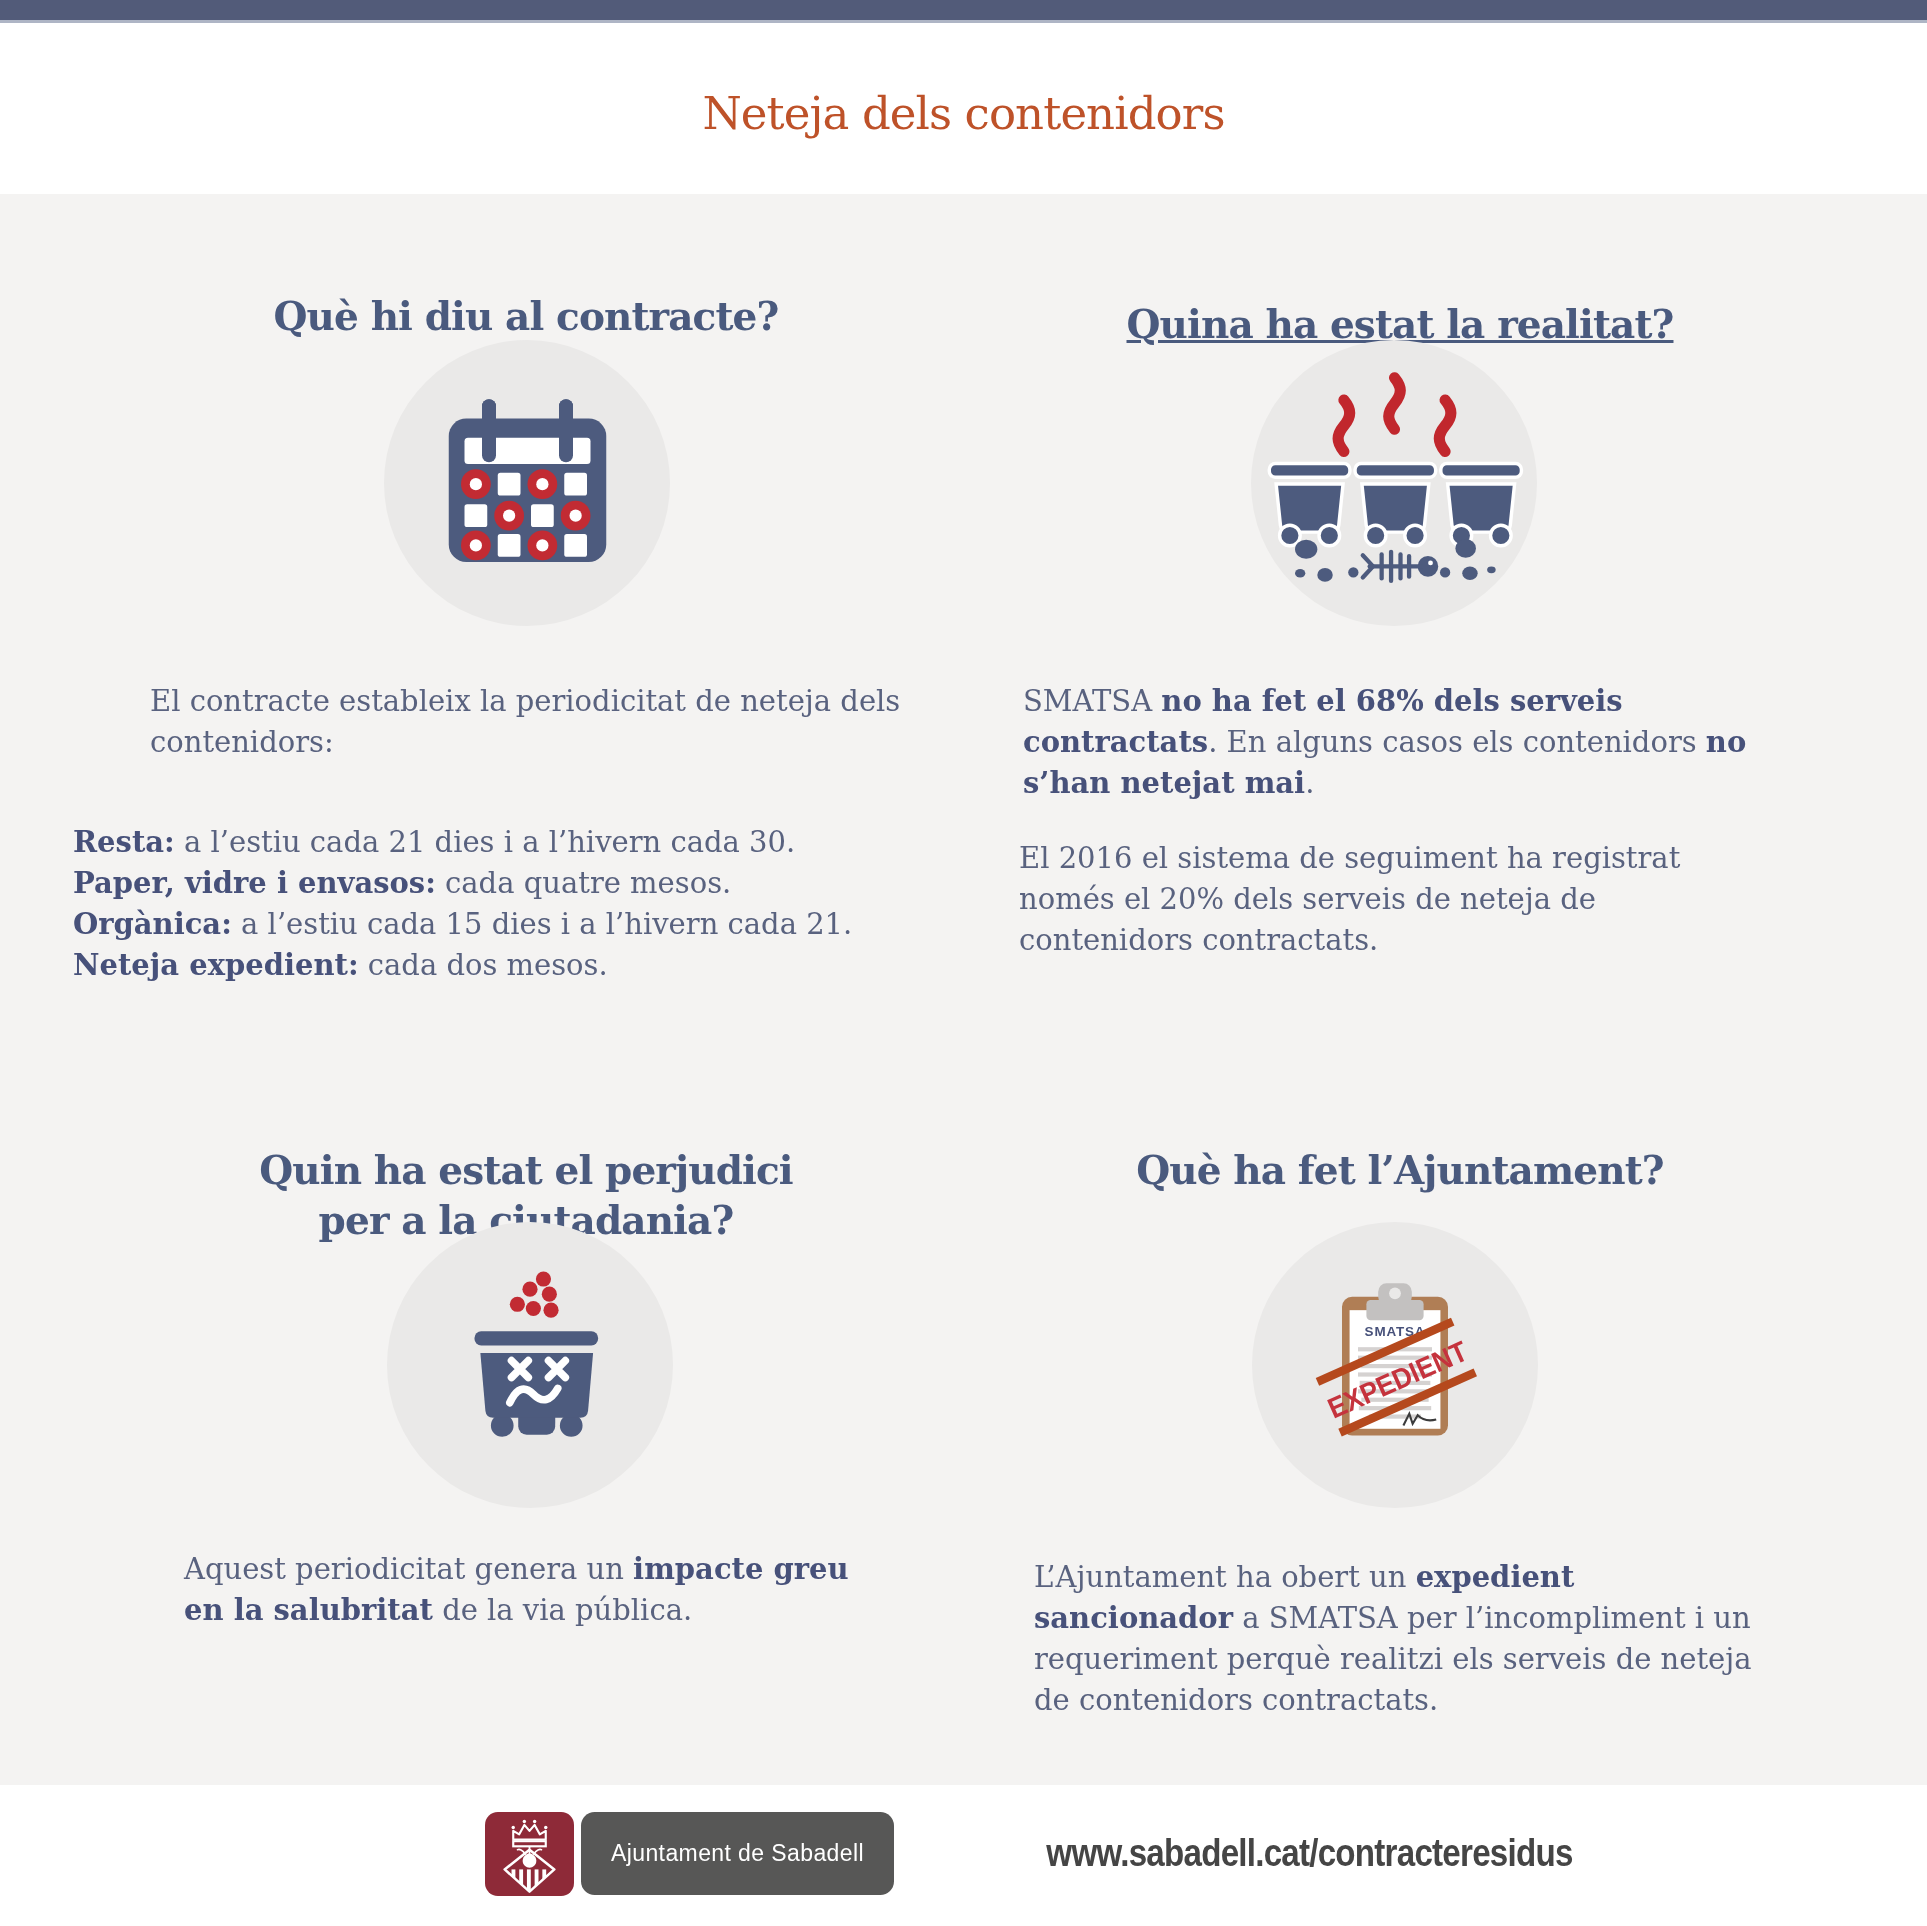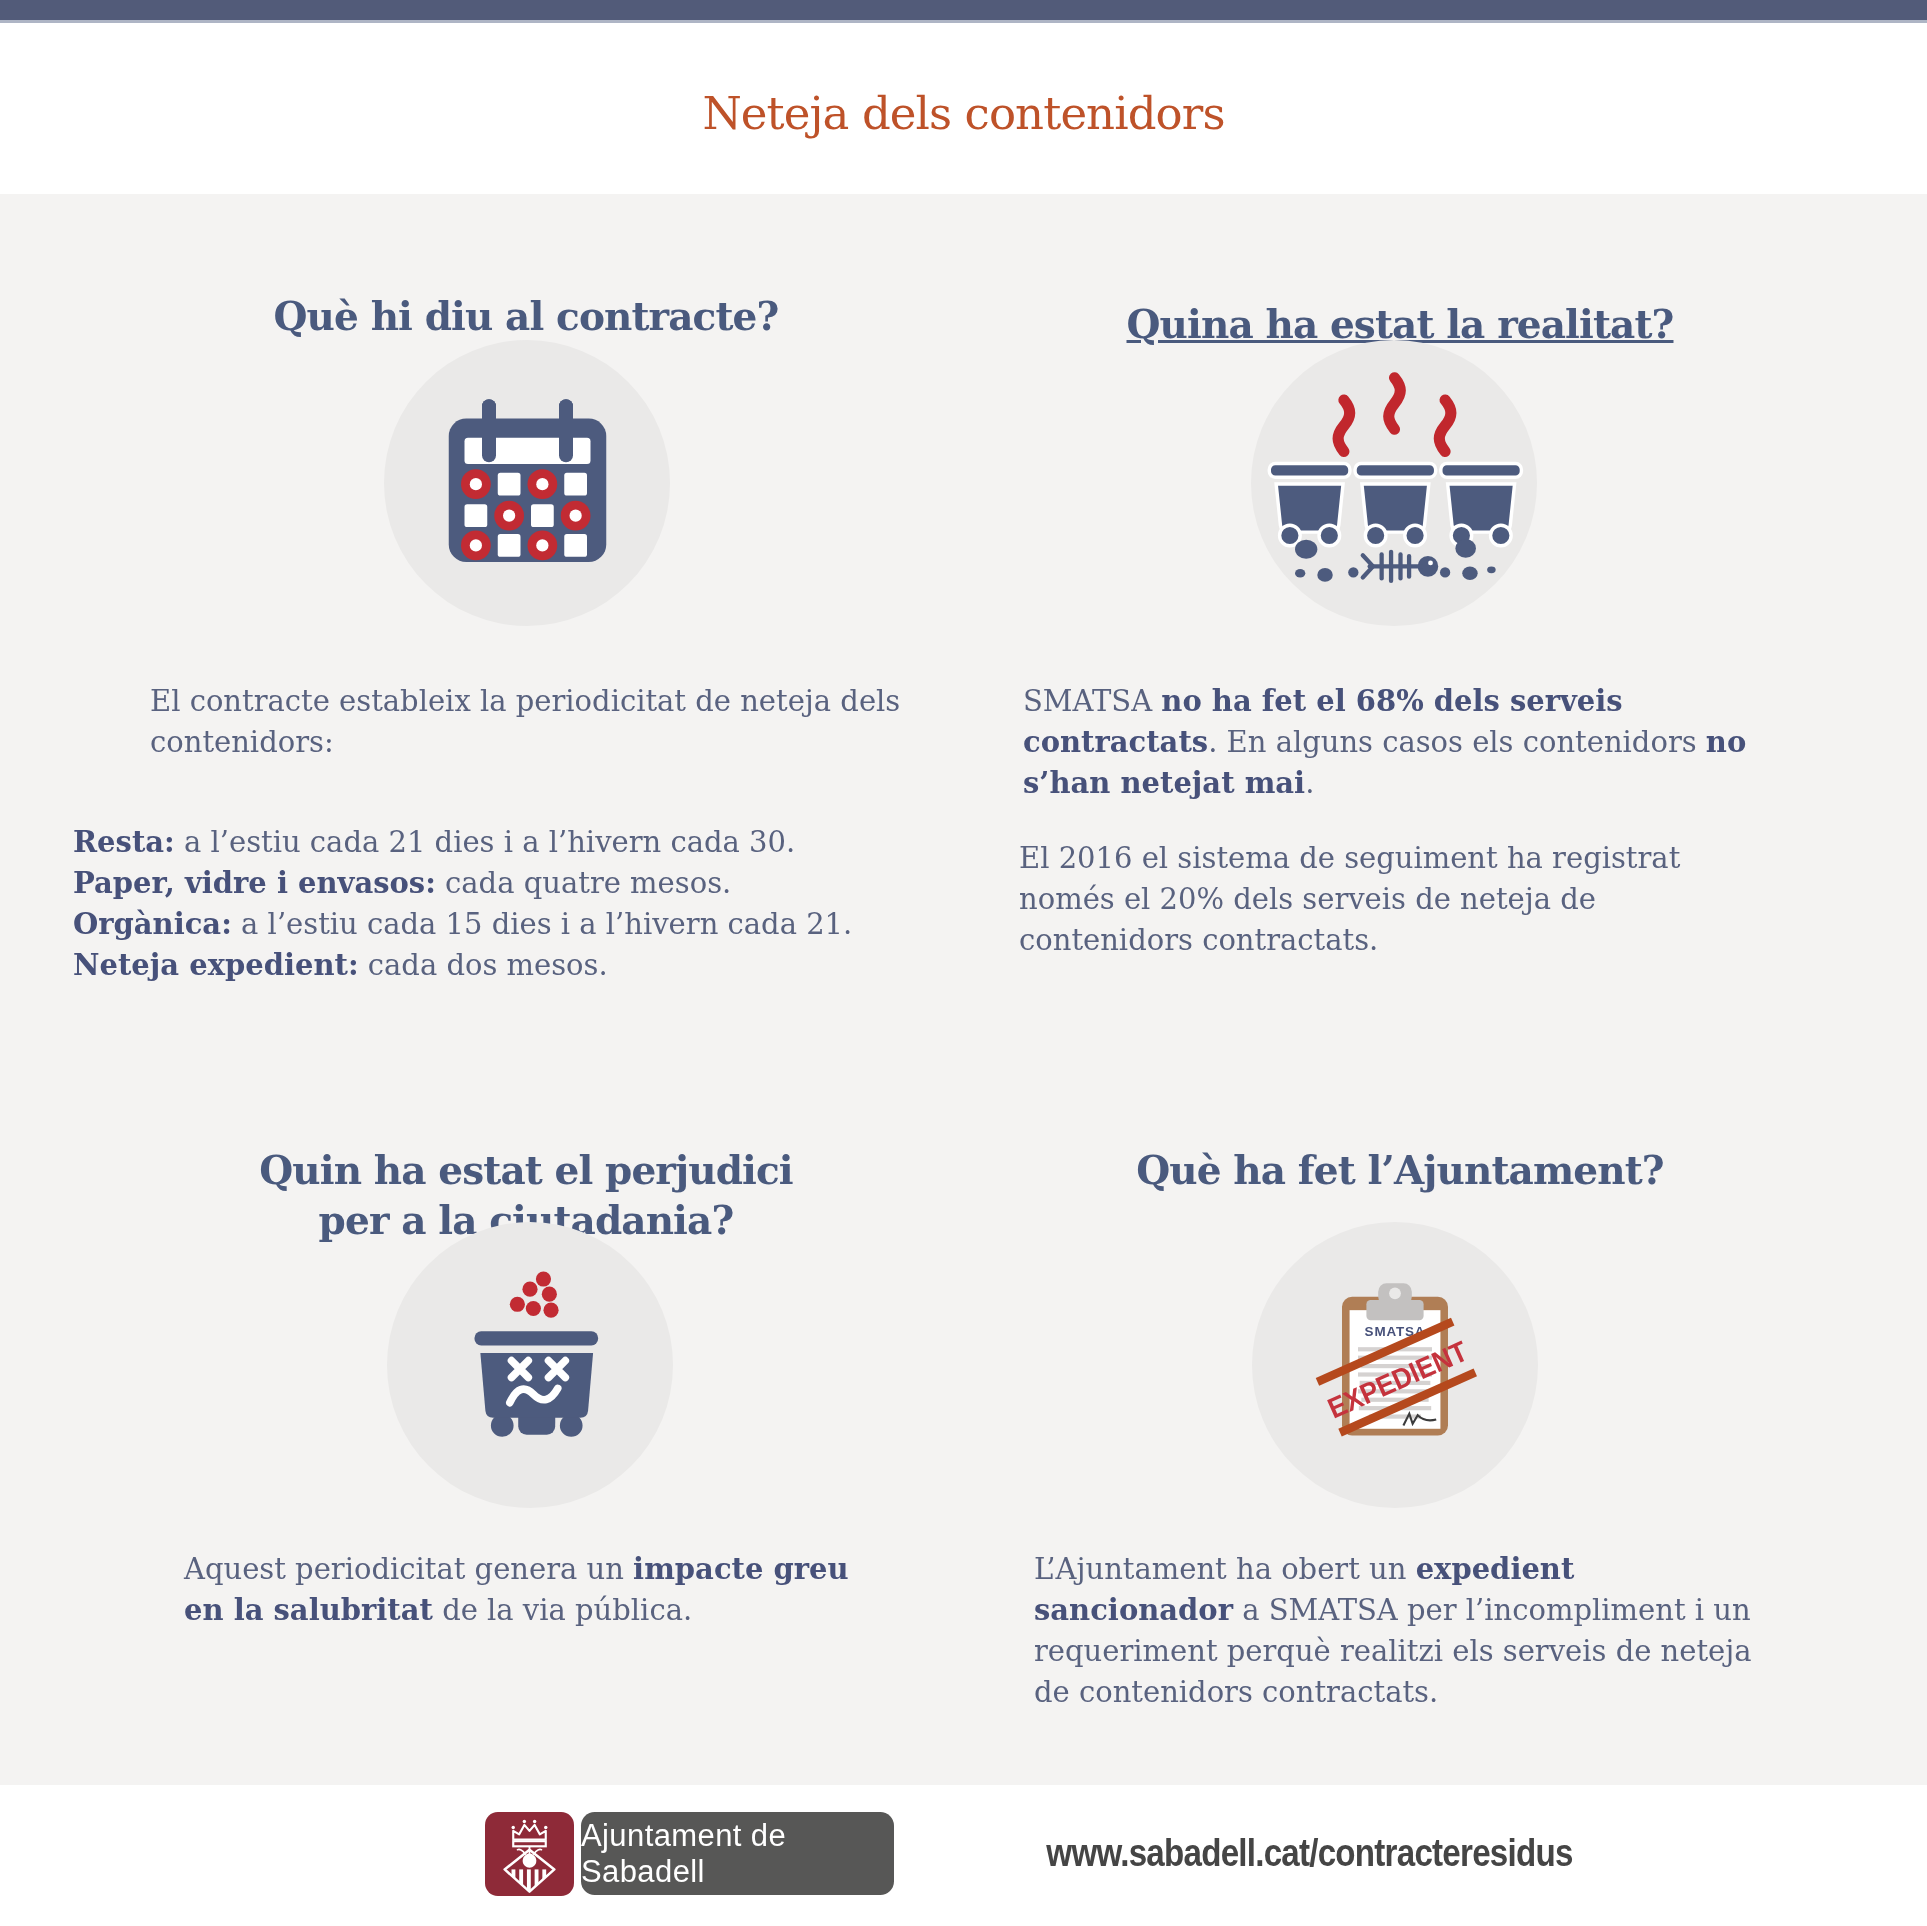--- a/index.html
+++ b/index.html
@@ -26,25 +26,25 @@
   #t-contract{left:73px;top:681px;width:907px;}
   #t-reality{left:942px;top:681px;width:907px;}
   #t-damage{left:73px;top:1549px;width:907px;}
   #t-action{left:942px;top:1549px;width:907px;}
   .q-text b, .q-text .bseg{font-weight:bold;color:#47517A;}
   .intro{max-width:753px;margin:0 auto;}
   .sched{margin-top:59px;}
   .p-reality1{max-width:745px;margin:0 auto;}
   .p-reality2{max-width:753px;margin:34px auto 0 auto;}
   .p-damage{max-width:685px;margin:0 auto;}
-  .p-action{max-width:723px;margin:0 auto;}
+  .p-action{max-width:723px;margin:8px auto;}
   .crest{position:absolute;left:485px;top:1812px;}
   .logo-box{position:absolute;left:581px;top:1812px;width:313px;height:83px;background:#575756;
             border-radius:13.7px;display:flex;align-items:center;justify-content:center;
-            font-family:"Liberation Sans",sans-serif;font-size:31px;color:#ffffff;letter-spacing:0.4px;}
+            font-family:"Liberation Sans",sans-serif;font-size:23px;color:#ffffff;letter-spacing:0.4px;}
   .footer-url{position:absolute;left:984px;top:1825px;width:651px;text-align:center;
               font-family:"Liberation Sans",sans-serif;font-weight:bold;font-size:39px;line-height:55px;
               color:#454545;transform:scaleX(0.85);letter-spacing:-0.9px;}
 </style>
 </head>
 <body>
 
 <div class="canvas">
 
   <div class="topbar"></div>

